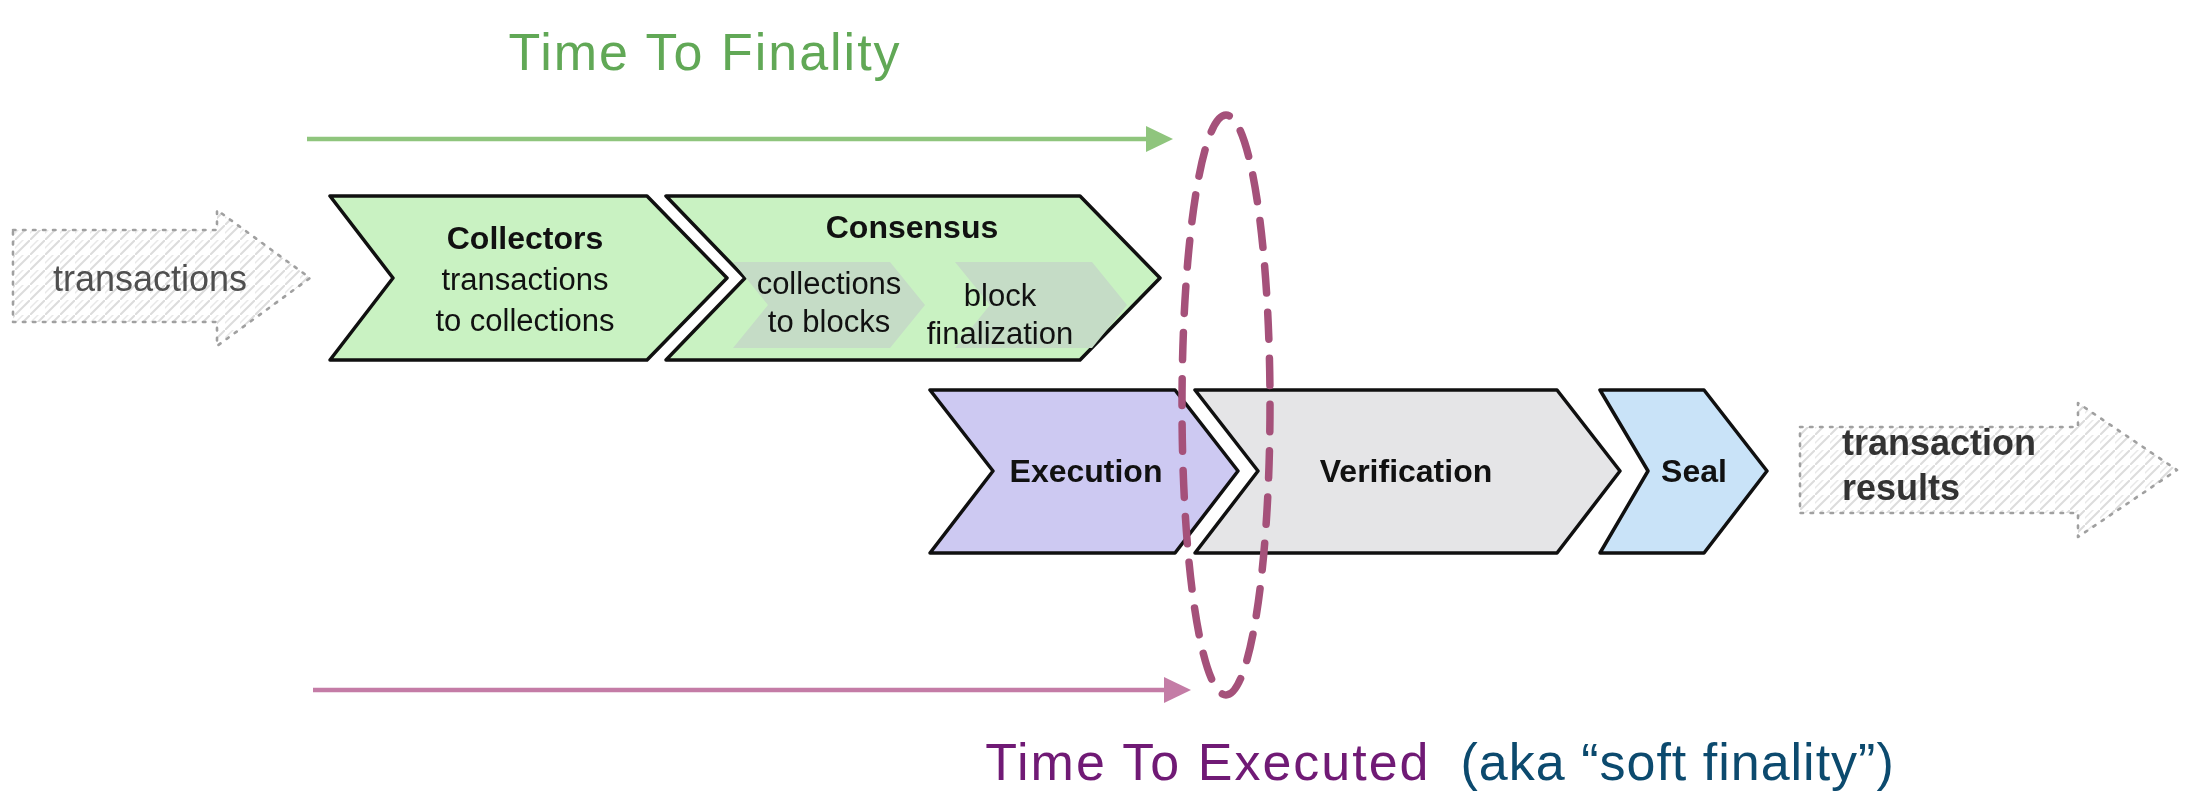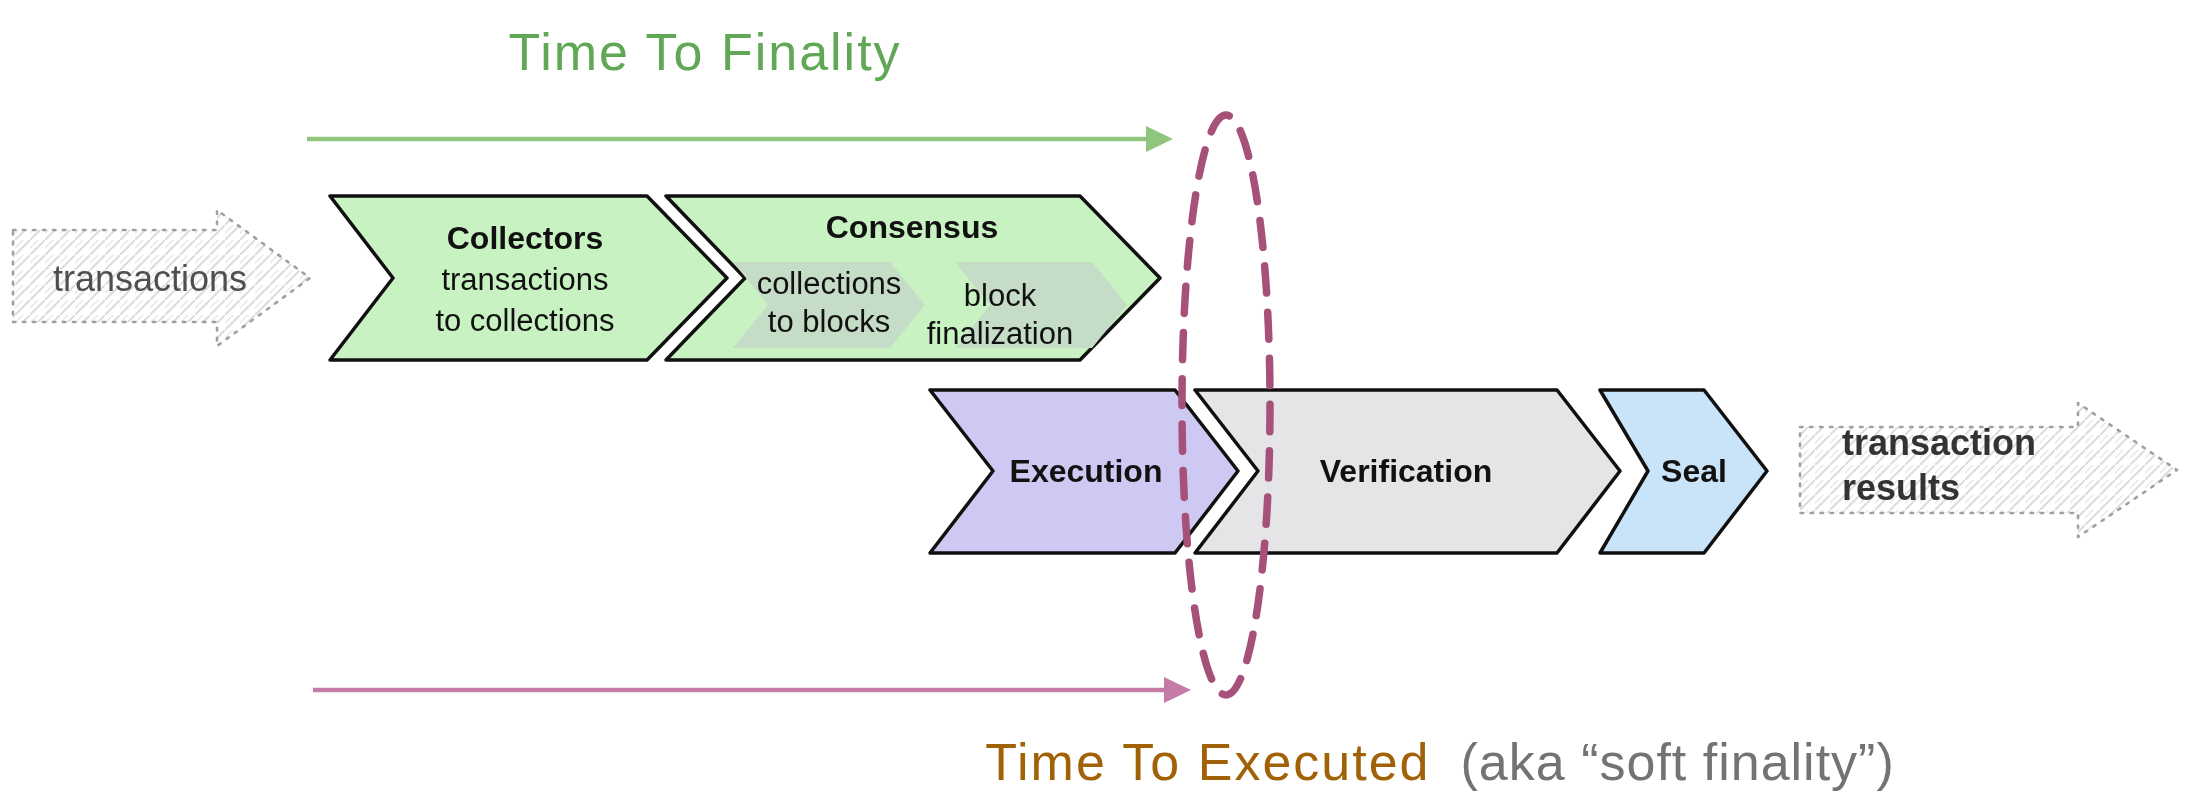--- a/index.html
+++ b/index.html
@@ -8,22 +8,22 @@
   #canvas{position:absolute;left:0;top:0;width:2194px;height:568px;}
   #shapes{position:absolute;left:0;top:0;}
   .label{position:absolute;transform:translate(-50%,-50%);text-align:center;
          color:#111;white-space:nowrap;}
   .label.left-anchored{transform:translate(0,-50%);text-align:left;font-weight:bold;}
   .chev-title{font-weight:bold;font-size:32px;line-height:41px;}
   .chev-line{font-weight:normal;font-size:31px;line-height:41px;}
   .sub-line{font-weight:normal;font-size:31px;line-height:38px;}
   .heading{font-size:52px;letter-spacing:2px;font-weight:normal;}
   #finality-heading{color:#61a856;}
-  #executed-heading .main{color:#a16207;}
-  #executed-heading .note{color:#737373;margin-left:30px;letter-spacing:1px;}
+  #executed-heading .main{color:#701a75;}
+  #executed-heading .note{color:#0c4a6e;margin-left:30px;letter-spacing:1px;}
   .sketch-label{font-size:36px;color:#4f4f4f;line-height:45px;}
   #results-label{color:#333;}
 </style>
 </head>
 <body>
 
 <div id="canvas">
 
   <svg id="shapes" width="2194" height="806" viewBox="0 0 2194 806">
     <defs>

